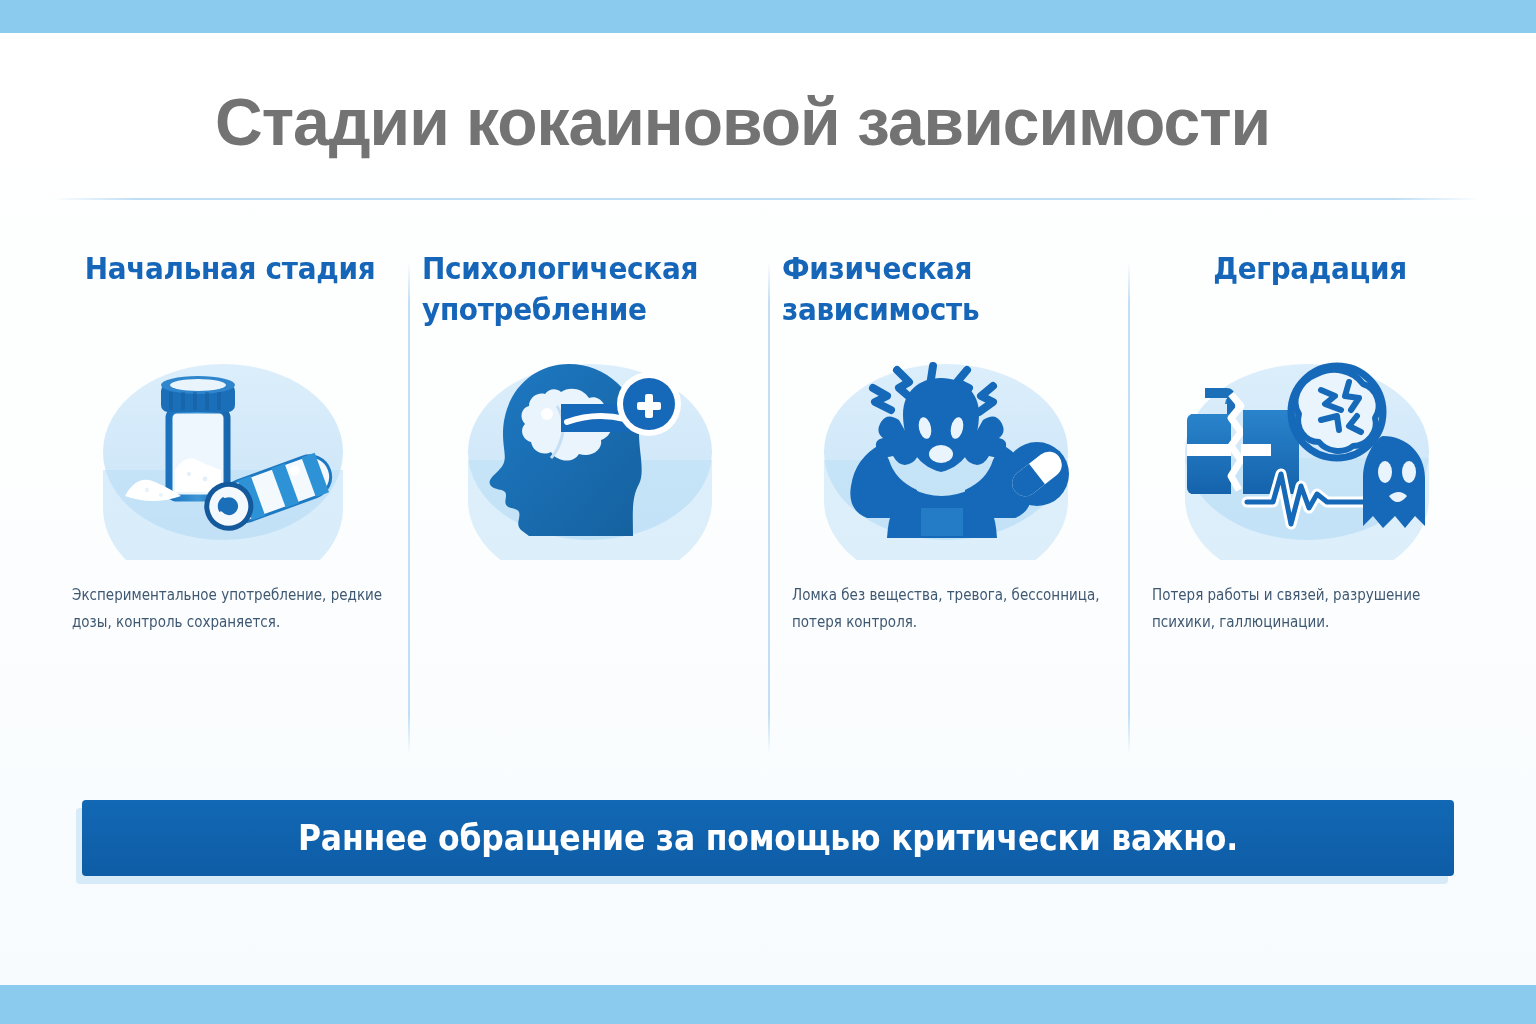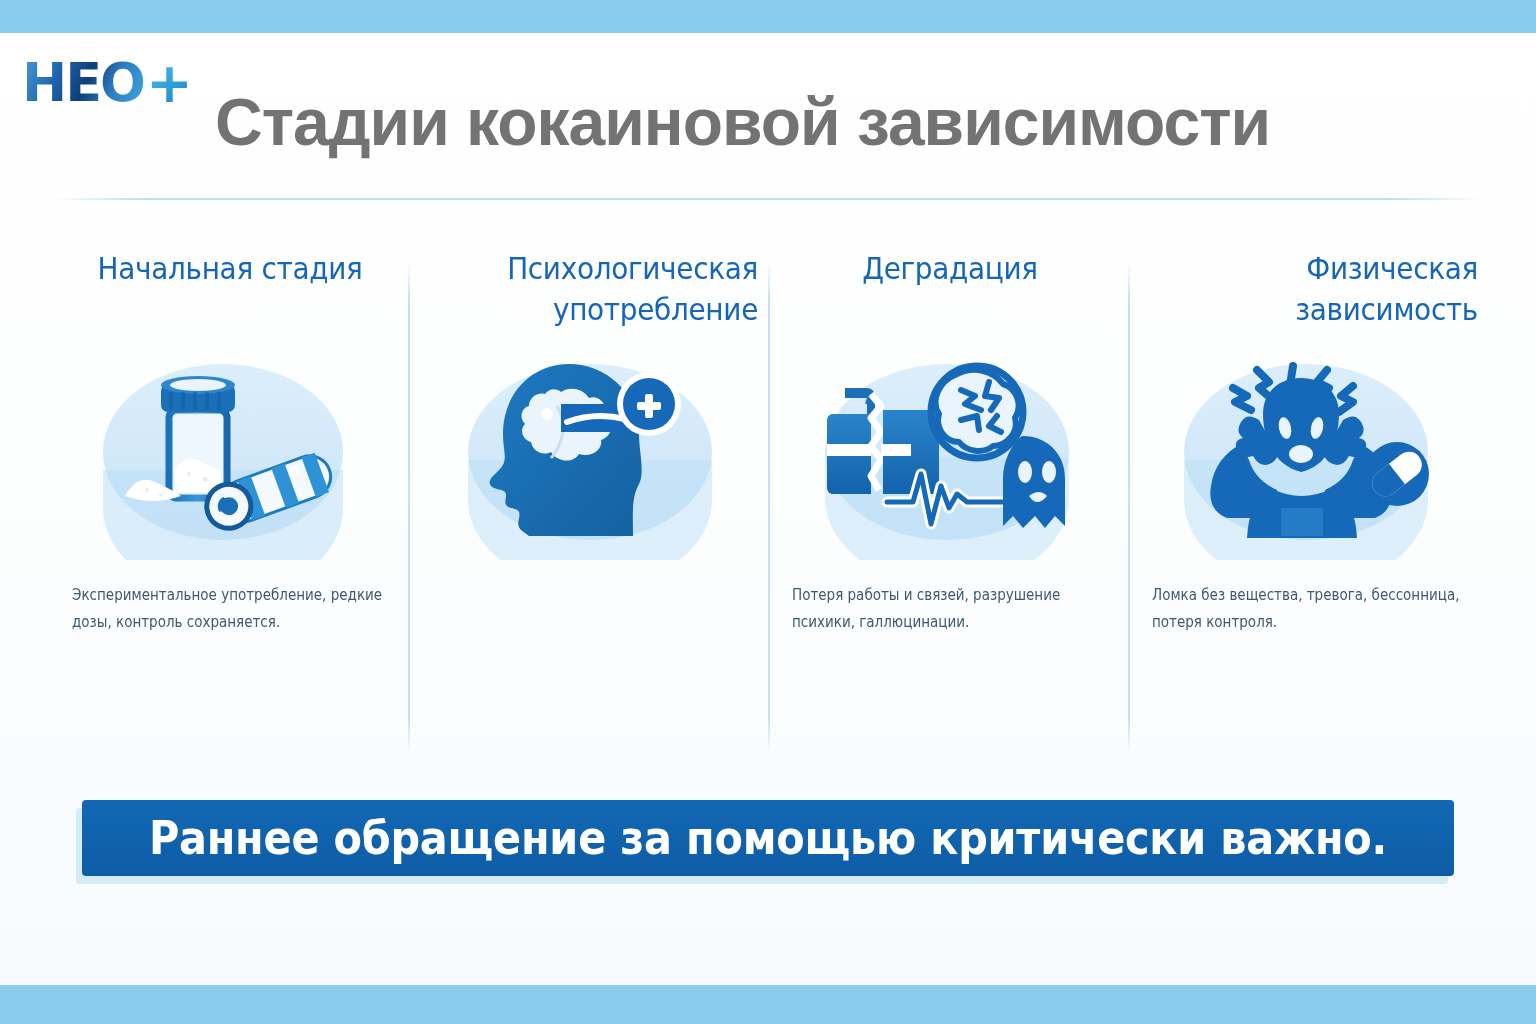--- a/index.html
+++ b/index.html
@@ -90,23 +90,23 @@
     align-items:center;
   }
   .col + .col::before{
     content:"";
     position:absolute;left:-2px;top:14px;
     width:2px;height:492px;
     background:linear-gradient(180deg,rgba(190,222,245,0) 0%,#C2DFF5 8%,#C2DFF5 92%,rgba(190,222,245,0) 100%);
   }
   .col-head{
     font-size:31px;
-    font-weight:normal;
+    font-weight:bold;
     color:#1565B8;
-    text-align:right;
+    text-align:left;
     line-height:1.33;
     font-family:"DejaVu Sans Condensed","Liberation Sans", sans-serif;
     min-height:86px;
     letter-spacing:-0.3px;
   }
   .col-icon{
     margin-top:14px;
     width:278px;height:212px;
     position:relative;
   }
@@ -137,40 +137,36 @@
     position:absolute;left:0;top:0;
     width:1372px;height:76px;
     background:linear-gradient(180deg,#1268B4 0%,#0E5CA6 100%);
     border-radius:4px;
     display:flex;
     align-items:center;
     justify-content:center;
   }
   .banner-text{
     color:#ffffff;
-    font-size:46px;
+    font-size:35px;
     font-weight:bold;
     font-family:"DejaVu Sans Condensed","Liberation Sans", sans-serif;
     letter-spacing:-0.2px;
     white-space:nowrap;
   }
 </style>
 </head>
 <body>
 
 <div class="page">
 
   <div class="bar-top"></div>
   <div class="canvas"></div>
   <div class="bar-bottom"></div>
 
-  <div class="logo">
-    <span class="logo-text">HEO</span>
-    <span class="logo-plus">+</span>
-  </div>
 
   <div class="title">Стадии кокаиновой зависимости</div>
   <div class="title-rule"></div>
 
   <div class="columns">
 
     <div class="col">
       <div class="col-head">Начальная стадия</div>
       <div class="col-icon">
         <svg viewBox="0 0 278 212" xmlns="http://www.w3.org/2000/svg">
@@ -261,20 +257,66 @@
           <circle cx="198" cy="56" r="26" fill="#1569B8"></circle>
           <path d="M198 72 C182 62 176 54 180 46 C184 39 194 40 198 47 C202 40 212 39 216 46 C220 54 214 62 198 72 Z" fill="#1569B8"></path>
           <path d="M198 72 C182 62 176 54 180 46 C184 39 194 40 198 47 C202 40 212 39 216 46 C220 54 214 62 198 72 Z" fill="none" stroke="#1569B8" stroke-width="2"></path>
           <rect x="194" y="46" width="8" height="24" rx="2" fill="#FFFFFF"></rect>
           <rect x="186" y="54" width="24" height="8" rx="2" fill="#FFFFFF"></rect>
         </svg>
       </div>
     </div>
 
     <div class="col">
+      <div class="col-head">Физическая зависимость</div>
+      <div class="col-icon">
+        <svg viewBox="0 0 278 212" xmlns="http://www.w3.org/2000/svg">
+          <defs>
+            <linearGradient id="g3a" x1="0" y1="0" x2="0" y2="1">
+              <stop offset="0" stop-color="#DCEEFB"></stop>
+                <stop offset="1" stop-color="#C9E4F8"></stop>
+            </linearGradient>
+          </defs>
+          <ellipse cx="135" cy="104" rx="122" ry="88" fill="url(#g3a)"></ellipse>
+          <path d="M13 112 H257 V152 A122 88 0 0 1 13 152 Z" fill="#BCDFF6" opacity="0.5"></path>
+
+          <g fill="none" stroke="#1569B8" stroke-width="8" stroke-linecap="round" stroke-linejoin="round">
+            <path d="M62 40 L76 48 L64 54 L80 62"></path>
+            <path d="M86 22 L98 34 L88 40 L102 52"></path>
+            <path d="M122 18 L118 44"></path>
+            <path d="M156 22 L146 34 L158 40 L148 54"></path>
+            <path d="M182 38 L170 48 L182 54 L168 64"></path>
+          </g>
+
+          <path d="M92 66 C92 44 108 30 130 30 C152 30 168 44 168 66 C168 92 156 118 130 124
+                   C104 118 92 92 92 66 Z" fill="#1569B8"></path>
+
+          <ellipse cx="114" cy="80" rx="6" ry="11" fill="#EAF4FC" transform="rotate(-12 114 80)"></ellipse>
+          <ellipse cx="146" cy="80" rx="6" ry="11" fill="#EAF4FC" transform="rotate(12 146 80)"></ellipse>
+          <ellipse cx="130" cy="106" rx="12" ry="9" fill="#EAF4FC"></ellipse>
+
+          <path d="M88 72 q-12 -8 -18 2 q-6 10 2 16 q-10 2 -6 12 q4 10 16 6 q8 14 20 6 q10 -8 0 -20 q-8 -10 -14 -22 z" fill="#1569B8"></path>
+          <path d="M172 72 q12 -8 18 2 q6 10 -2 16 q10 2 6 12 q-4 10 -16 6 q-8 14 -20 6 q-10 -8 0 -20 q8 -10 14 -22 z" fill="#1569B8"></path>
+
+          <path d="M70 96 q-26 14 -30 42 q-4 24 16 32 h50 v-28 q-22 -10 -28 -30 z" fill="#1569B8"></path>
+          <path d="M190 96 q26 14 30 42 q4 24 -16 32 h-50 v-28 q22 -10 28 -30 z" fill="#1569B8"></path>
+          <path d="M100 140 q30 16 62 0 q22 12 24 50 H76 q2 -38 24 -50 z" fill="#1569B8"></path>
+          <rect x="110" y="160" width="42" height="28" fill="#2B87CC" opacity="0.65"></rect>
+
+          <circle cx="226" cy="126" r="32" fill="#1569B8"></circle>
+          <g transform="rotate(-38 226 126)">
+            <rect x="198" y="113" width="56" height="26" rx="13" fill="#FFFFFF"></rect>
+            <path d="M198 126 a13 13 0 0 1 13 -13 h15 v26 h-15 a13 13 0 0 1 -13 -13 z" fill="#1569B8"></path>
+          </g>
+        </svg>
+      </div>
+      <div class="col-body">Ломка без вещества, тревога, бессонница, потеря контроля.</div>
+    </div>
+
+    <div class="col">
       <div class="col-head">Деградация</div>
       <div class="col-icon">
         <svg viewBox="0 0 278 212" xmlns="http://www.w3.org/2000/svg">
           <defs>
             <linearGradient id="g4a" x1="0" y1="0" x2="0" y2="1">
               <stop offset="0" stop-color="#DCEEFB"></stop>
                 <stop offset="1" stop-color="#C9E4F8"></stop>
             </linearGradient>
             <linearGradient id="caseG" x1="0" y1="0" x2="0" y2="1">
               <stop offset="0" stop-color="#2A84CB"></stop>
@@ -309,66 +351,20 @@
 
           <path d="M212 88 c24 0 42 18 42 42 v48 l-10 -10 l-10 12 l-10 -12 l-12 12 l-10 -12 l-10 10 v-48 c0 -24 16 -42 20 -42 z" fill="#1569B8"></path>
           <ellipse cx="214" cy="124" rx="7" ry="11" fill="#EAF4FC"></ellipse>
           <ellipse cx="238" cy="124" rx="7" ry="11" fill="#EAF4FC"></ellipse>
           <path d="M218 148 q10 -8 18 0 q-10 12 -18 0 z" fill="#EAF4FC"></path>
         </svg>
       </div>
       <div class="col-body">Потеря работы и связей, разрушение психики, галлюцинации.</div>
     </div>
 
-    <div class="col">
-      <div class="col-head">Физическая зависимость</div>
-      <div class="col-icon">
-        <svg viewBox="0 0 278 212" xmlns="http://www.w3.org/2000/svg">
-          <defs>
-            <linearGradient id="g3a" x1="0" y1="0" x2="0" y2="1">
-              <stop offset="0" stop-color="#DCEEFB"></stop>
-                <stop offset="1" stop-color="#C9E4F8"></stop>
-            </linearGradient>
-          </defs>
-          <ellipse cx="135" cy="104" rx="122" ry="88" fill="url(#g3a)"></ellipse>
-          <path d="M13 112 H257 V152 A122 88 0 0 1 13 152 Z" fill="#BCDFF6" opacity="0.5"></path>
-
-          <g fill="none" stroke="#1569B8" stroke-width="8" stroke-linecap="round" stroke-linejoin="round">
-            <path d="M62 40 L76 48 L64 54 L80 62"></path>
-            <path d="M86 22 L98 34 L88 40 L102 52"></path>
-            <path d="M122 18 L118 44"></path>
-            <path d="M156 22 L146 34 L158 40 L148 54"></path>
-            <path d="M182 38 L170 48 L182 54 L168 64"></path>
-          </g>
-
-          <path d="M92 66 C92 44 108 30 130 30 C152 30 168 44 168 66 C168 92 156 118 130 124
-                   C104 118 92 92 92 66 Z" fill="#1569B8"></path>
-
-          <ellipse cx="114" cy="80" rx="6" ry="11" fill="#EAF4FC" transform="rotate(-12 114 80)"></ellipse>
-          <ellipse cx="146" cy="80" rx="6" ry="11" fill="#EAF4FC" transform="rotate(12 146 80)"></ellipse>
-          <ellipse cx="130" cy="106" rx="12" ry="9" fill="#EAF4FC"></ellipse>
-
-          <path d="M88 72 q-12 -8 -18 2 q-6 10 2 16 q-10 2 -6 12 q4 10 16 6 q8 14 20 6 q10 -8 0 -20 q-8 -10 -14 -22 z" fill="#1569B8"></path>
-          <path d="M172 72 q12 -8 18 2 q6 10 -2 16 q10 2 6 12 q-4 10 -16 6 q-8 14 -20 6 q-10 -8 0 -20 q8 -10 14 -22 z" fill="#1569B8"></path>
-
-          <path d="M70 96 q-26 14 -30 42 q-4 24 16 32 h50 v-28 q-22 -10 -28 -30 z" fill="#1569B8"></path>
-          <path d="M190 96 q26 14 30 42 q4 24 -16 32 h-50 v-28 q22 -10 28 -30 z" fill="#1569B8"></path>
-          <path d="M100 140 q30 16 62 0 q22 12 24 50 H76 q2 -38 24 -50 z" fill="#1569B8"></path>
-          <rect x="110" y="160" width="42" height="28" fill="#2B87CC" opacity="0.65"></rect>
-
-          <circle cx="226" cy="126" r="32" fill="#1569B8"></circle>
-          <g transform="rotate(-38 226 126)">
-            <rect x="198" y="113" width="56" height="26" rx="13" fill="#FFFFFF"></rect>
-            <path d="M198 126 a13 13 0 0 1 13 -13 h15 v26 h-15 a13 13 0 0 1 -13 -13 z" fill="#1569B8"></path>
-          </g>
-        </svg>
-      </div>
-      <div class="col-body">Ломка без вещества, тревога, бессонница, потеря контроля.</div>
-    </div>
-
   </div>
 
   <div class="banner-wrap">
     <div class="banner-shadow"></div>
     <div class="banner">
       <div class="banner-text">Раннее обращение за помощью критически важно.</div>
     </div>
   </div>
 
 </div>

